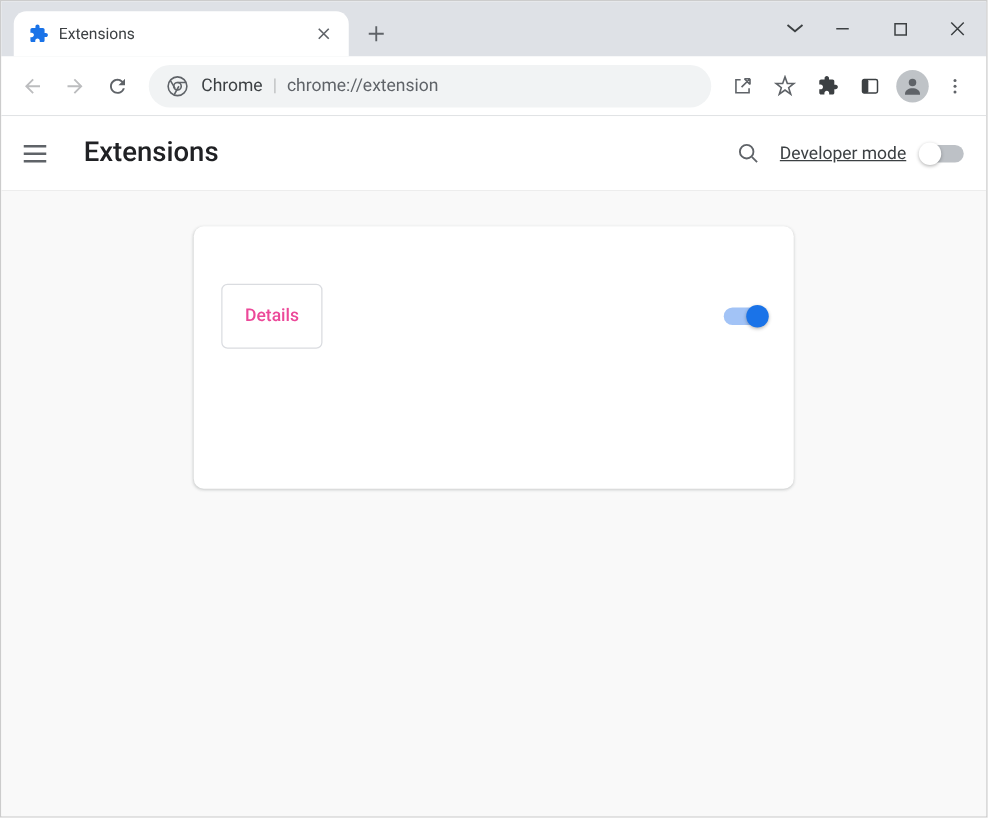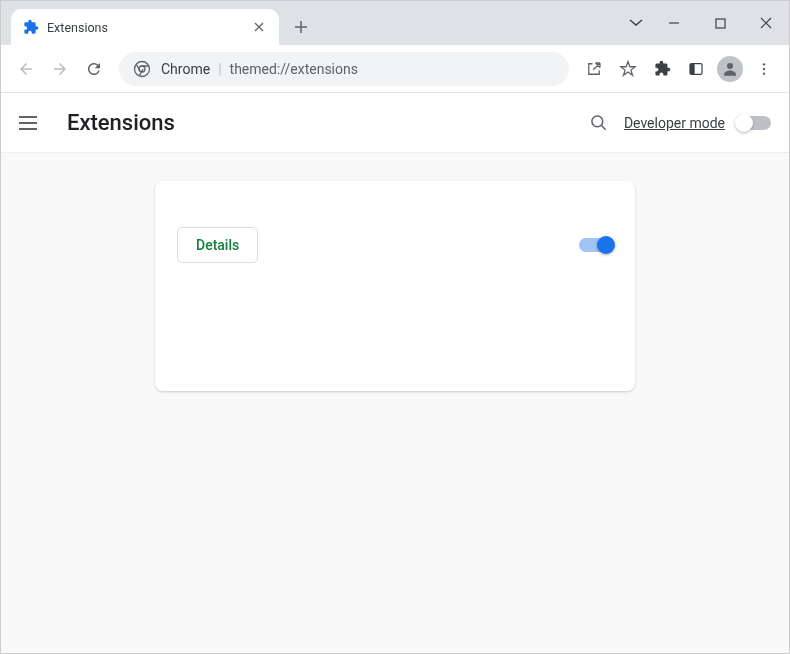--- a/index.html
+++ b/index.html
@@ -284,26 +284,26 @@
       font-size: 14px;
       color: #5f6368;
       line-height: 1.5;
     }
     .card-bottom {
       display: flex;
       align-items: center;
       margin-top: 24px;
     }
     .card-btn {
-      height: 36px;
+      height: 52px;
       padding: 0 18px;
       border: 1px solid #dadce0;
       background: #fff;
       border-radius: 5px;
-      color: #15803d;
+      color: #ec4899;
       font-size: 14px;
       font-weight: 500;
       margin-right: 10px;
       cursor: pointer;
       display: flex;
       align-items: center;
     }
     .card-bottom .spacer {
       flex: 1;
     }
@@ -373,21 +373,21 @@
   <div class="omnibox">
     <span class="omnibox-chrome-icon">
       <svg width="18" height="18" viewBox="0 0 24 24">
           <circle cx="12" cy="12" r="10" fill="none" stroke="#5f6368" stroke-width="1.7"></circle>
           <circle cx="12" cy="12" r="4" fill="none" stroke="#5f6368" stroke-width="1.7"></circle>
           <path fill="none" stroke="#5f6368" stroke-width="1.7" d="M12 8h9M4.5 6l5 8.5M8.5 21l5-9"></path>
         </svg>
     </span>
     <span class="omnibox-text-dark">Chrome</span>
     <span class="omnibox-divider">|</span>
-    <span>themed://extensions</span>
+    <span>chrome://extension</span>
   </div>
   <div class="toolbar-icon">
     <svg width="18" height="18" viewBox="0 0 24 24">
         <path fill="none" stroke="#5f6368" stroke-width="1.7" d="M14 4l6 6M20 4l-9 9M20 4h-6M20 4v6M10 5H5v14h14v-5"></path>
       </svg>
   </div>
   <div class="toolbar-icon">
     <svg width="18" height="18" viewBox="0 0 24 24">
         <path fill="none" stroke="#5f6368" stroke-width="1.7" d="M12 2l2.5 7h7l-5.6 4.5 2.2 7L12 16l-6.1 4.5 2.2-7L2.5 9h7z"></path>
       </svg>

